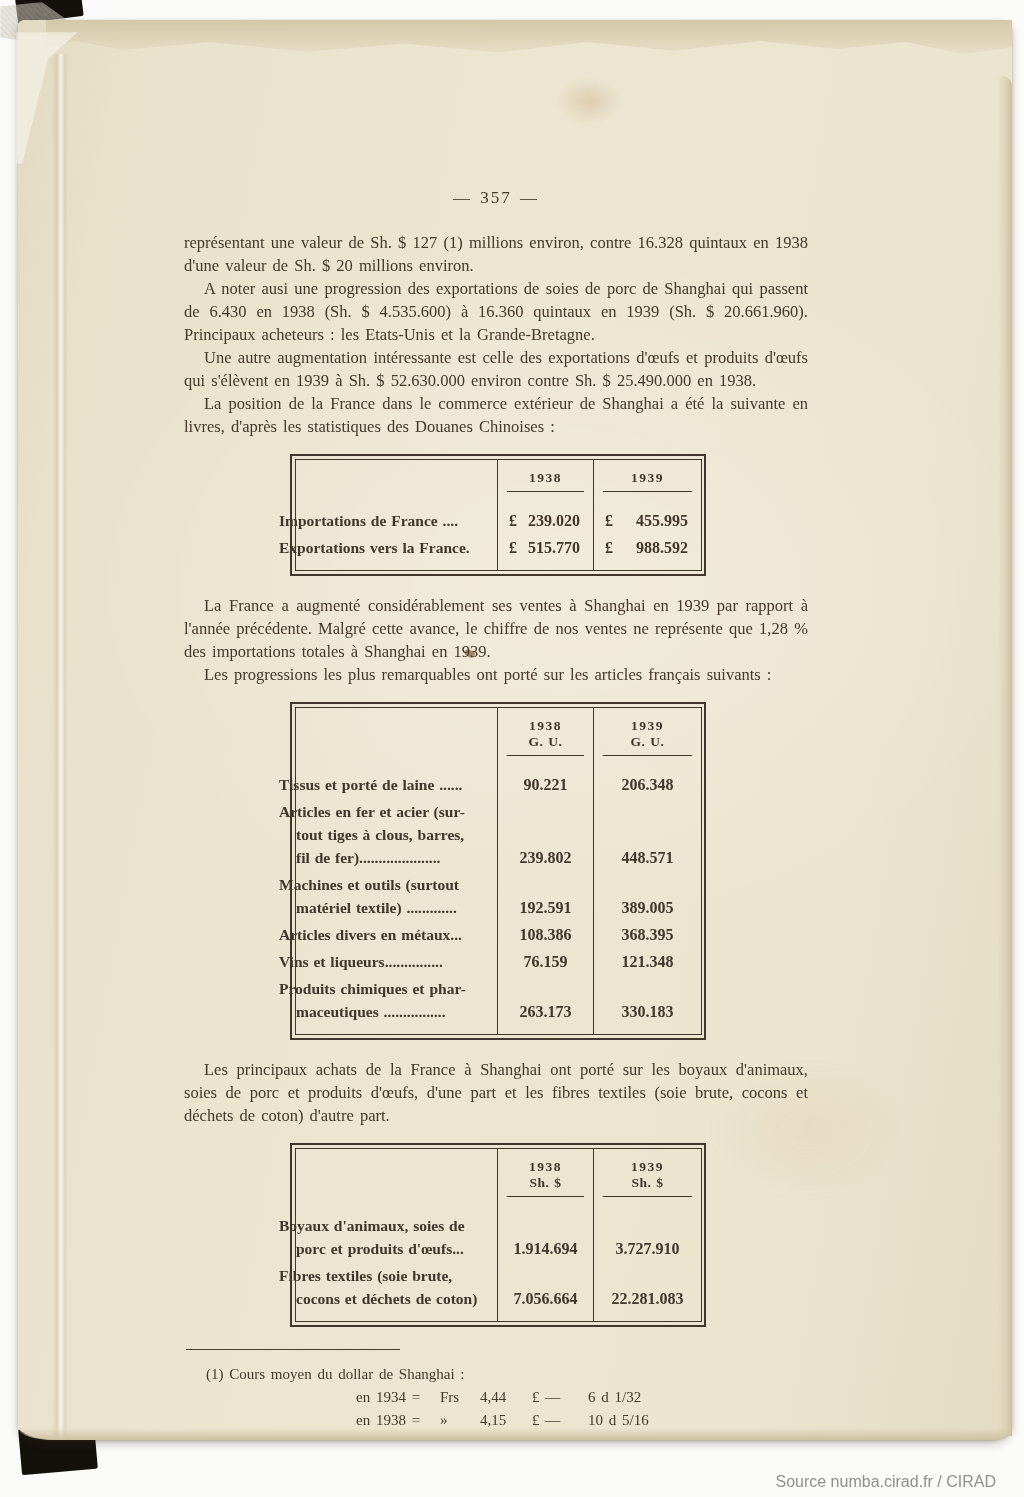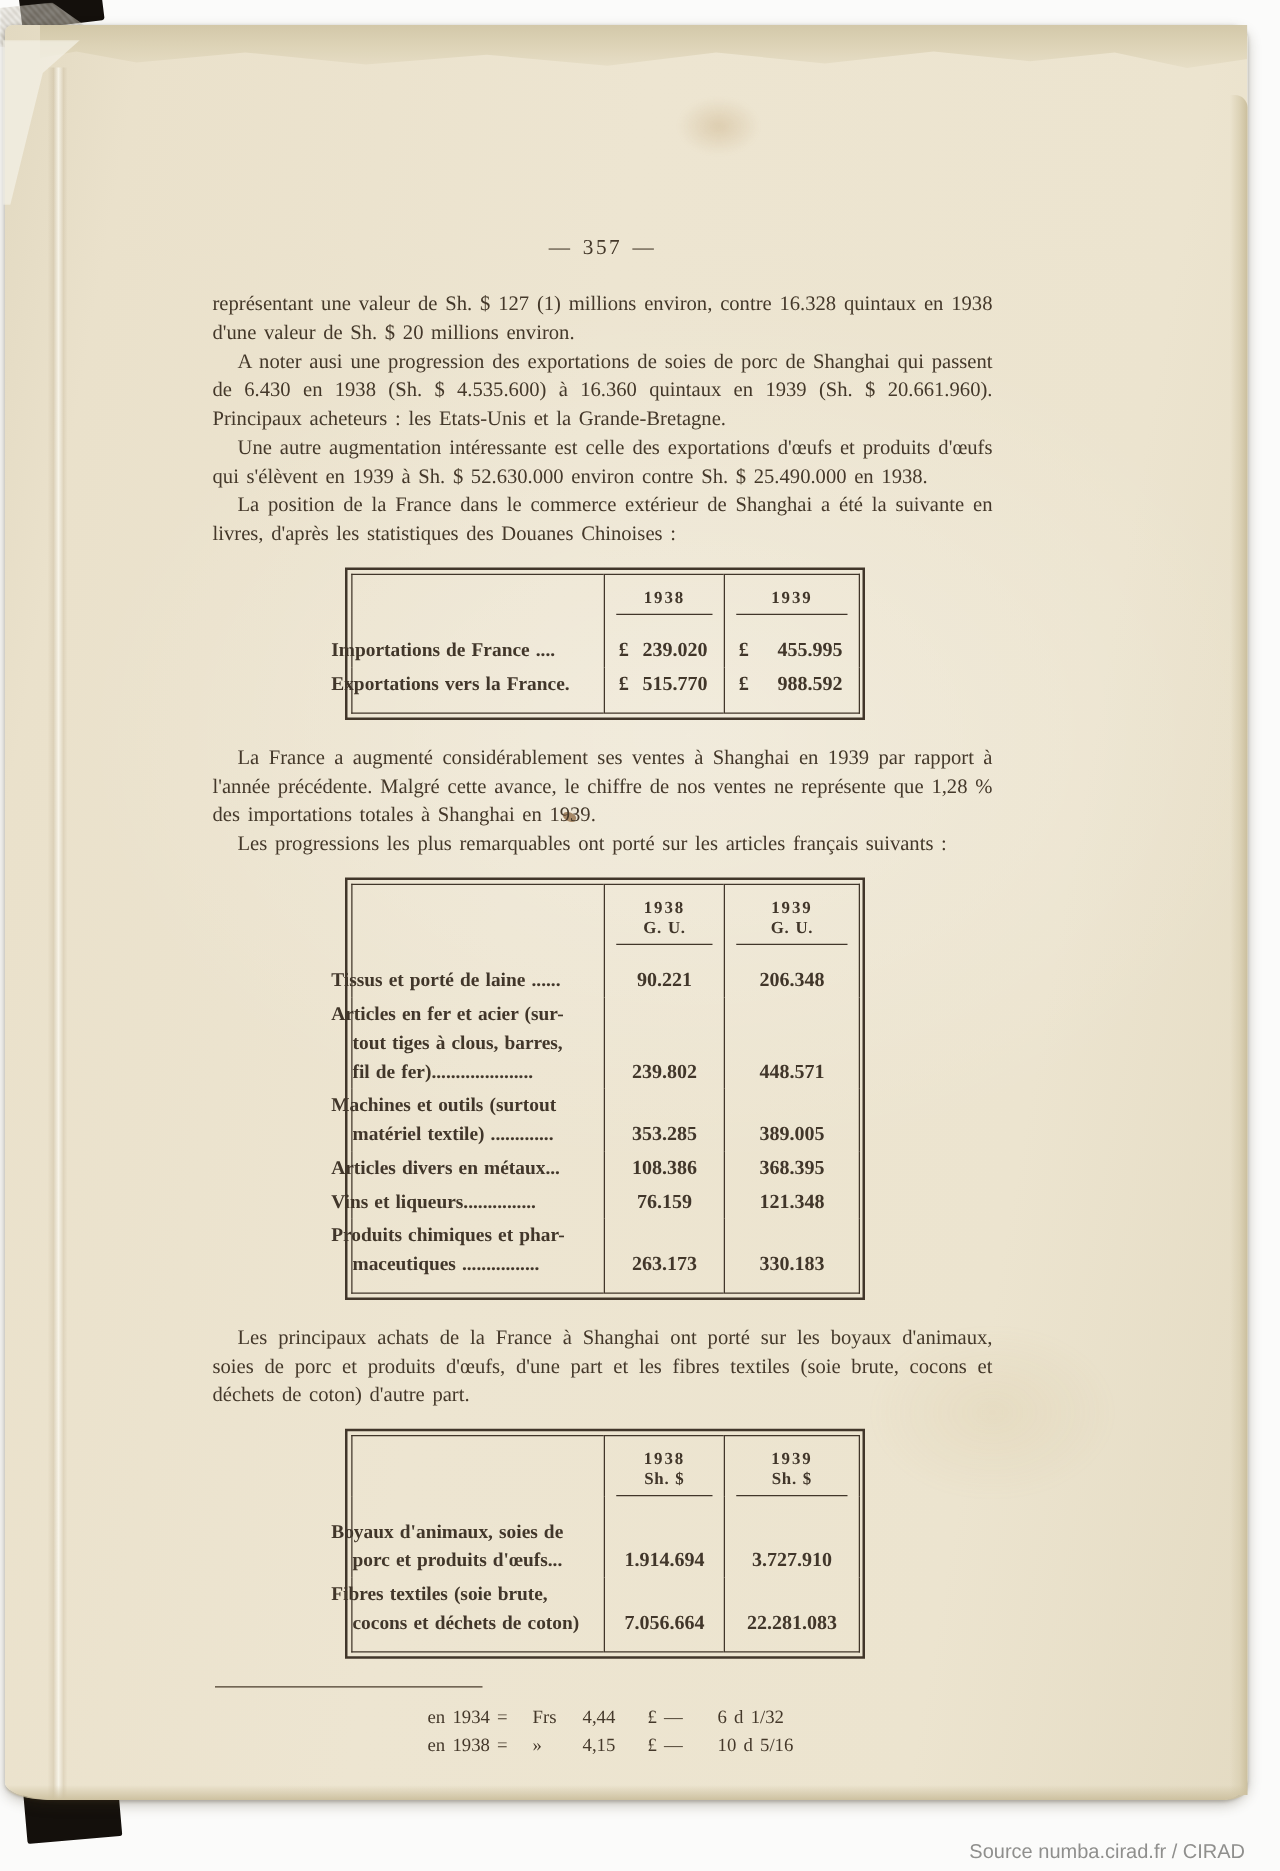--- a/index.html
+++ b/index.html
@@ -10,21 +10,21 @@
   }
   
   .clamp{position:absolute;background:#14100c;z-index:1;border-radius:2px;}
   .clamp-top{left:16px;top:-12px;width:66px;height:32px;transform:rotate(-7deg);}
   .clamp-bottom{left:20px;top:1426px;width:76px;height:46px;transform:rotate(-5deg);}
   .gauze{position:absolute;left:0;top:2px;width:76px;height:44px;z-index:1;
     background:repeating-linear-gradient(48deg,rgba(178,172,156,.55) 0 2px,rgba(235,232,224,.55) 2px 4px);
     filter:blur(1px);clip-path:polygon(0 10%,55% 0,100% 55%,70% 100%,0 80%);}
   
   .page{
-    position:absolute;left:4px;top:20px;width:994px;height:1420px;z-index:2;
+    position:absolute;left:18px;top:20px;width:994px;height:1420px;z-index:2;
     background:
       radial-gradient(ellipse 700px 500px at 55% 40%, rgba(255,255,255,.25), rgba(255,255,255,0) 70%),
       linear-gradient(100deg,#e2d9c1 0%,#eae1cb 9%,#ede5d1 42%,#ece4cf 78%,#e4dbc3 100%);
     border-radius:6px 14px 22px 42px / 6px 10px 16px 14px;
     box-shadow:0 4px 10px rgba(60,50,30,.28), 0 1px 3px rgba(60,50,30,.25);
   }
   .deckle{position:absolute;top:0;left:28px;right:0;height:44px;opacity:.9;
     background:linear-gradient(to bottom,#d0c5a5 0%,#dcd2b5 40%,rgba(220,210,181,0) 100%);
     clip-path:polygon(0 0,100% 0,100% 62%,95% 78%,89% 50%,82% 66%,74% 48%,65% 70%,56% 50%,47% 74%,37% 54%,27% 72%,17% 50%,8% 68%,3% 48%,0 60%);}
   .fold{position:absolute;left:-2px;top:12px;width:62px;height:132px;background:#f3f0e6;
@@ -187,21 +187,21 @@
             <tr>
               <td class="lbl">Articles en fer et acier (sur-
 tout tiges à clous, barres,
 fil de fer).....................</td>
               <td class="num">239.802</td>
               <td class="num">448.571</td>
             </tr>
             <tr>
               <td class="lbl">Machines et outils (surtout
 matériel textile) .............</td>
-              <td class="num">353.285</td>
+              <td class="num">192.591</td>
               <td class="num">389.005</td>
             </tr>
             <tr>
               <td class="lbl">Articles divers en métaux...</td>
               <td class="num">108.386</td>
               <td class="num">368.395</td>
             </tr>
             <tr>
               <td class="lbl">Vins et liqueurs...............</td>
               <td class="num">76.159</td>
@@ -249,20 +249,21 @@
 cocons et déchets de coton)</td>
               <td class="num">7.056.664</td>
               <td class="num">22.281.083</td>
             </tr>
           </tbody>
         </table>
       </div>
 
       <div class="footnote">
         <div class="fn-rule"></div>
+        <div class="fn-title">(1) Cours moyen du dollar de Shanghai :</div>
         <div class="fn-line">
           <span>en 1934 =</span>
           <span>Frs</span>
           <span>4,44</span>
           <span>£ —</span>
           <span>6 d 1/32</span>
         </div>
         <div class="fn-line">
           <span>en 1938 =</span>
           <span>»</span>

